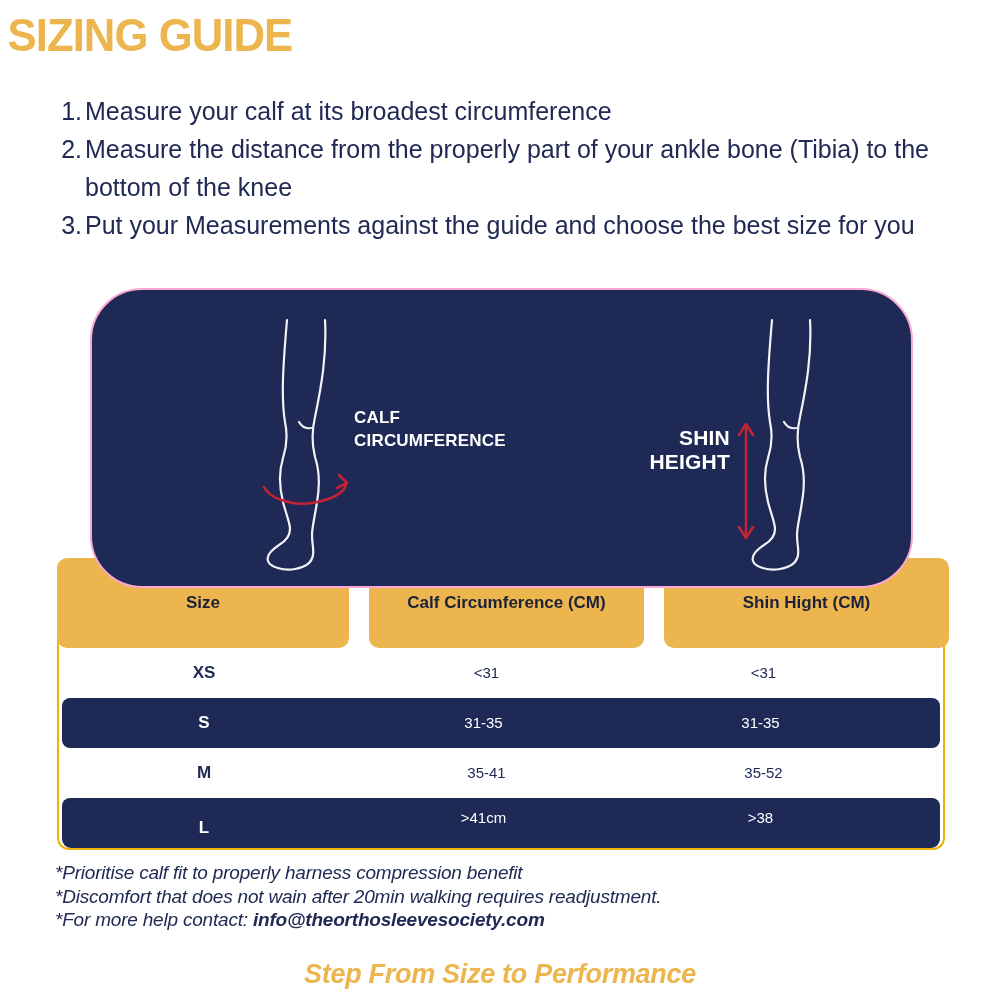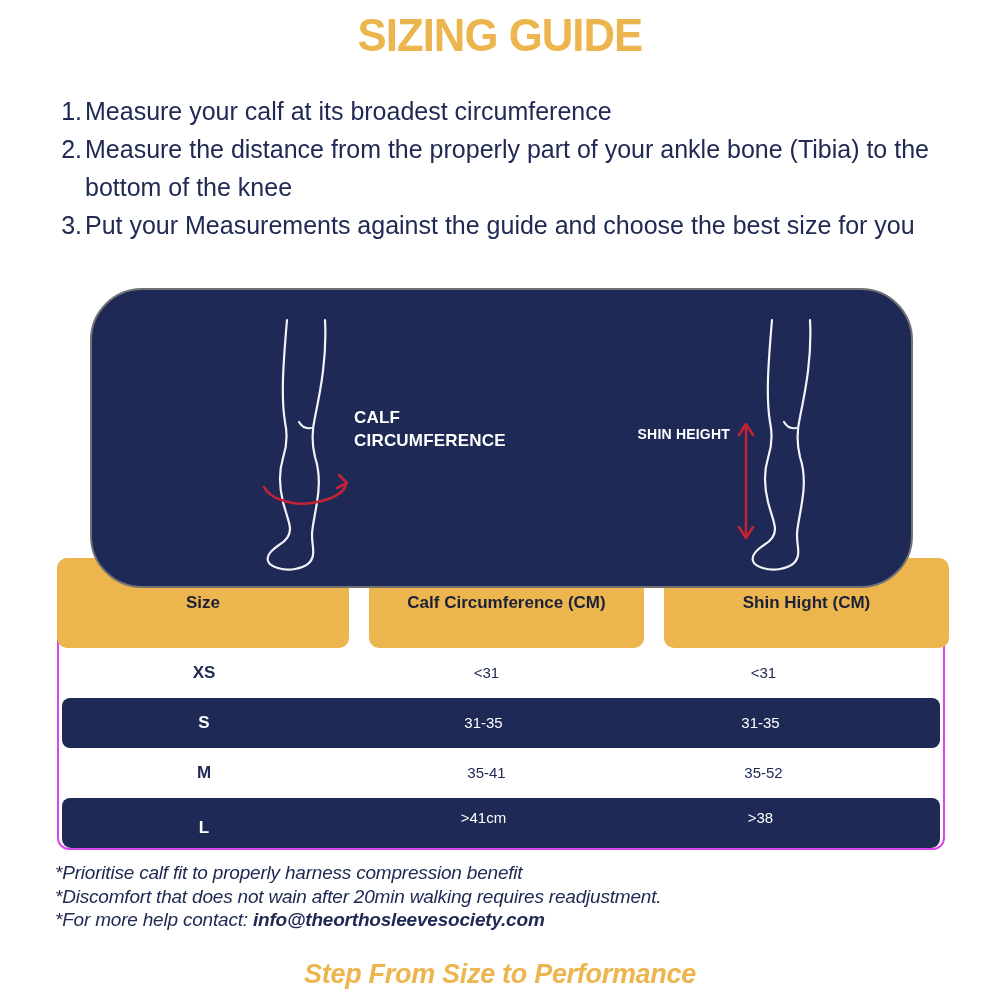--- a/index.html
+++ b/index.html
@@ -1,44 +1,44 @@
 <!DOCTYPE html>
 <html><head>
 <meta charset="utf-8">
 <style>
   * { margin:0; padding:0; box-sizing:border-box; }
   body { background:#ffffff; font-family:"Liberation Sans", sans-serif; }
   .page { position:relative; width:1000px; height:1000px; background:#fff; overflow:hidden; }
 
   
-  .title { position:absolute; top:8px; left:0; width:100%; text-align:center; }
+  .title { position:absolute; top:8px; left:0; width:100%; text-align:left; }
   .title span { display:inline-block; font-size:46px; font-weight:700; letter-spacing:-1px;
     color:#ECB54D; transform:scaleX(0.95); }
 
   
   .instructions { position:absolute; top:92px; left:52px; width:905px; color:#202A54; }
   .instr-item { display:flex; font-size:25px; line-height:38px; }
   .instr-num { flex:0 0 30px; text-align:right; white-space:pre; }
   .instr-text { flex:1 1 auto; padding-left:3px; }
 
   
   .panel { position:absolute; left:90px; top:288px; width:823px; height:300px;
-    background:#1E2955; border:2px solid #737373; border-radius:52px; z-index:3; }
+    background:#1E2955; border:2px solid #f9a8d4; border-radius:52px; z-index:3; }
   .leg-svg { position:absolute; }
   .leg-left { left:163px; top:26px; width:100px; height:260px; }
   .leg-right { left:648px; top:26px; width:100px; height:260px; }
   .calf-label { position:absolute; left:262px; top:116px; color:#ffffff; font-weight:700;
     font-size:17px; line-height:23px; letter-spacing:0.2px; }
   .shin-label { position:absolute; left:518px; top:136px; width:120px; text-align:right;
-    color:#ffffff; font-weight:700; font-size:14px; letter-spacing:0.2px; }
+    color:#ffffff; font-weight:700; font-size:21px; letter-spacing:0.2px; }
   .shin-arrow { position:absolute; left:643px; top:130px; width:22px; height:122px; }
 
   
   .sizing-table { position:absolute; left:57px; top:558px; width:888px; height:292px;
-    background:#ffffff; border:2px solid #d946ef; border-radius:12px; z-index:1; }
+    background:#ffffff; border:2px solid #eab308; border-radius:12px; z-index:1; }
   .thead { position:absolute; left:-2px; top:-2px; width:892px; height:90px;
     display:flex; gap:20px; }
   .th { background:#ECB54D; border-radius:10px; display:flex; align-items:center;
     justify-content:center; font-weight:700; font-size:17px; color:#1B2138; }
   .th-1 { width:292px; } .th-2 { width:275px; } .th-3 { width:285px; }
   .tbody { position:absolute; left:0; top:88px; width:884px; }
   .tr { height:50px; display:flex; align-items:center; }
   .tr-navy { background:#1E2955; color:#ffffff; border-radius:8px; margin:0 3px; width:878px; }
   .tr-navy .td { color:#ffffff; }
   .tr-last { border-radius:8px 8px 9px 9px; }

